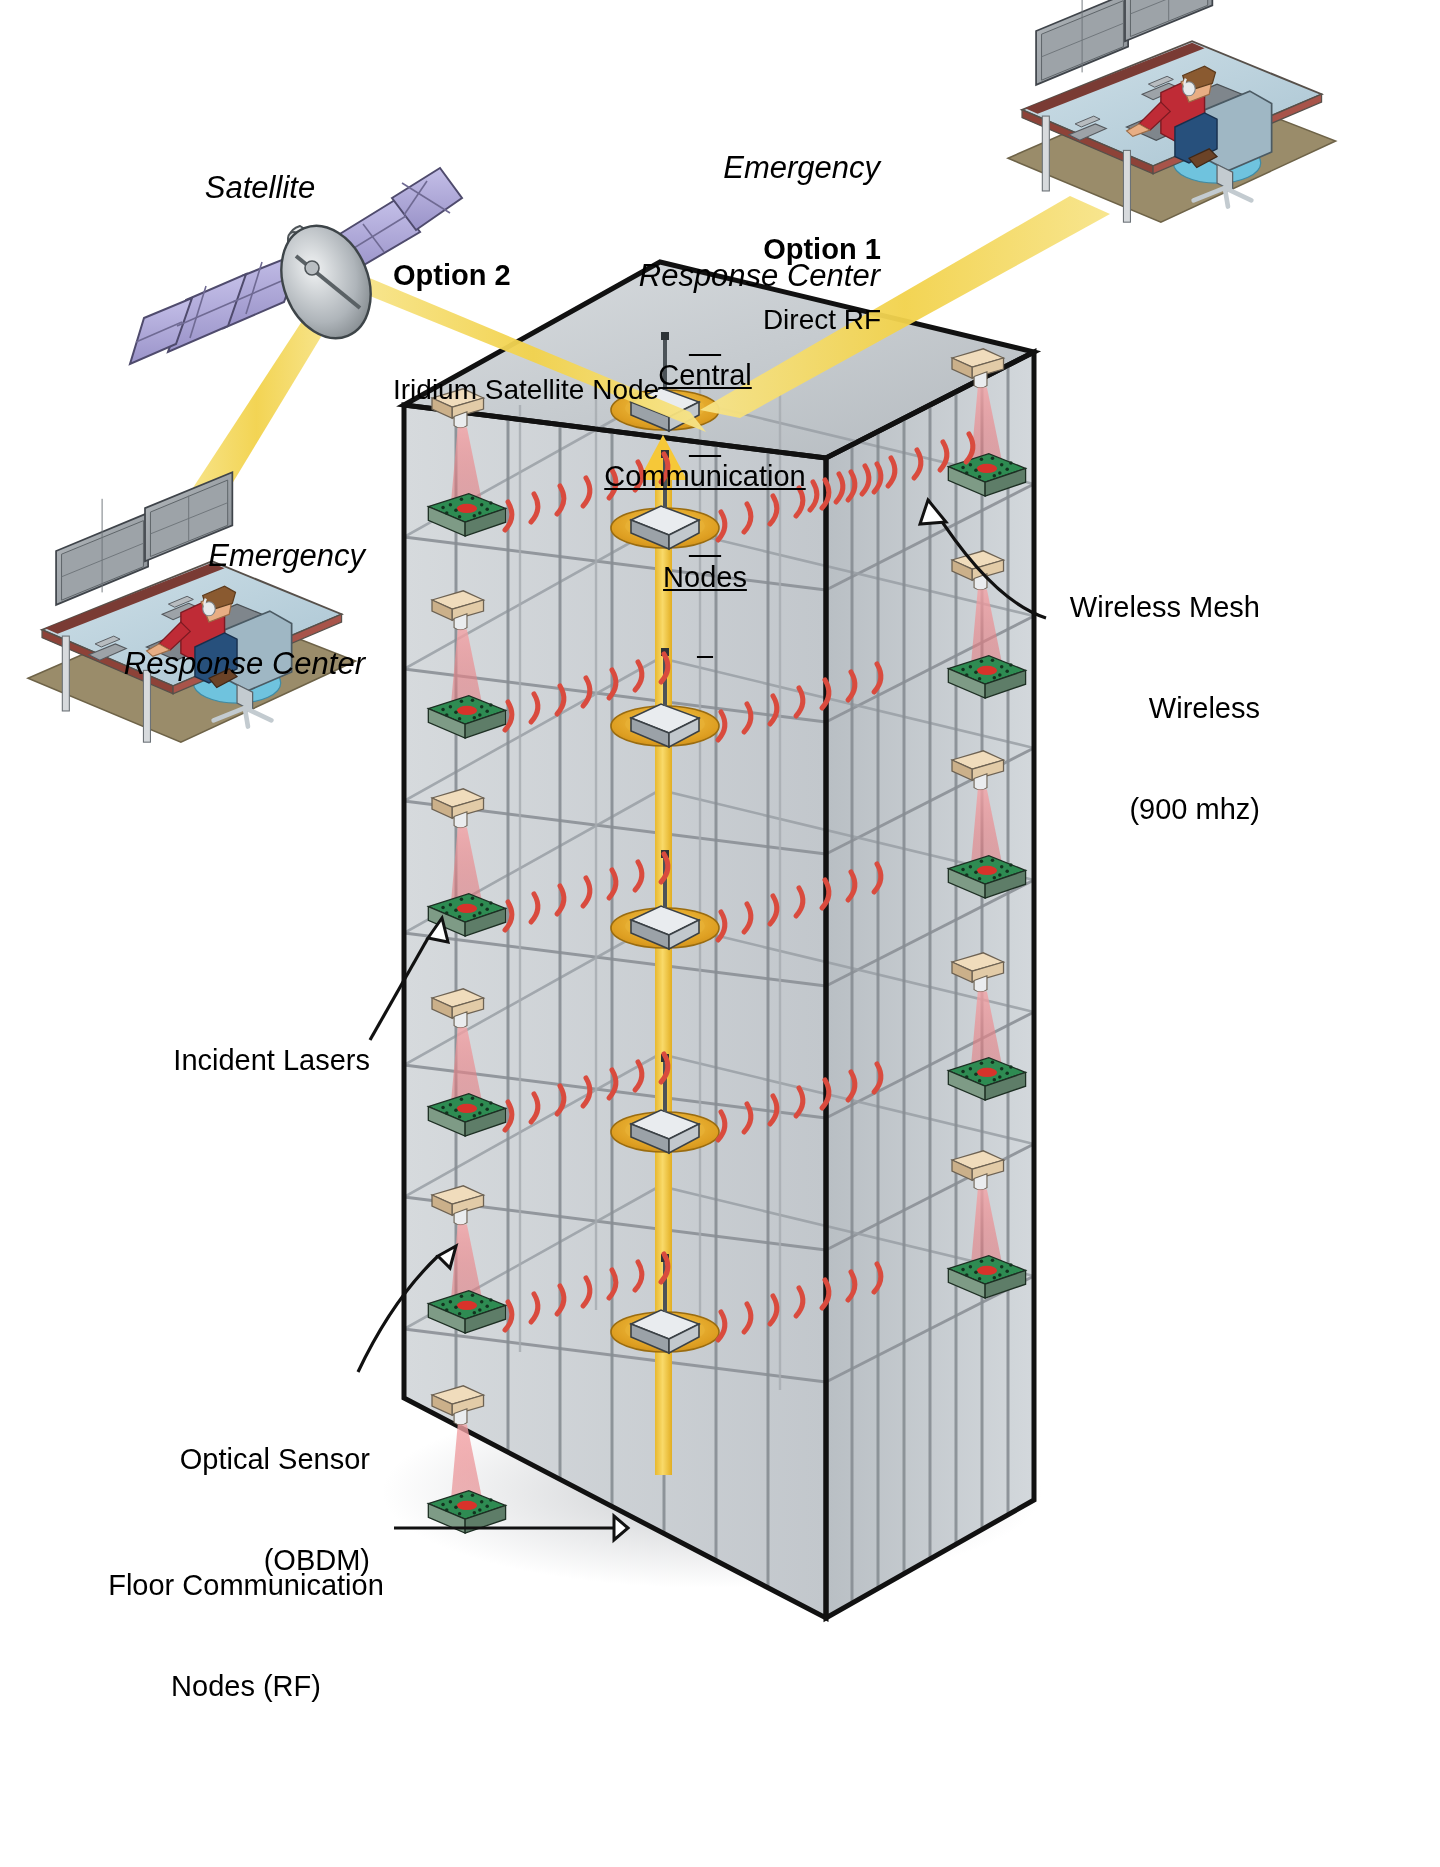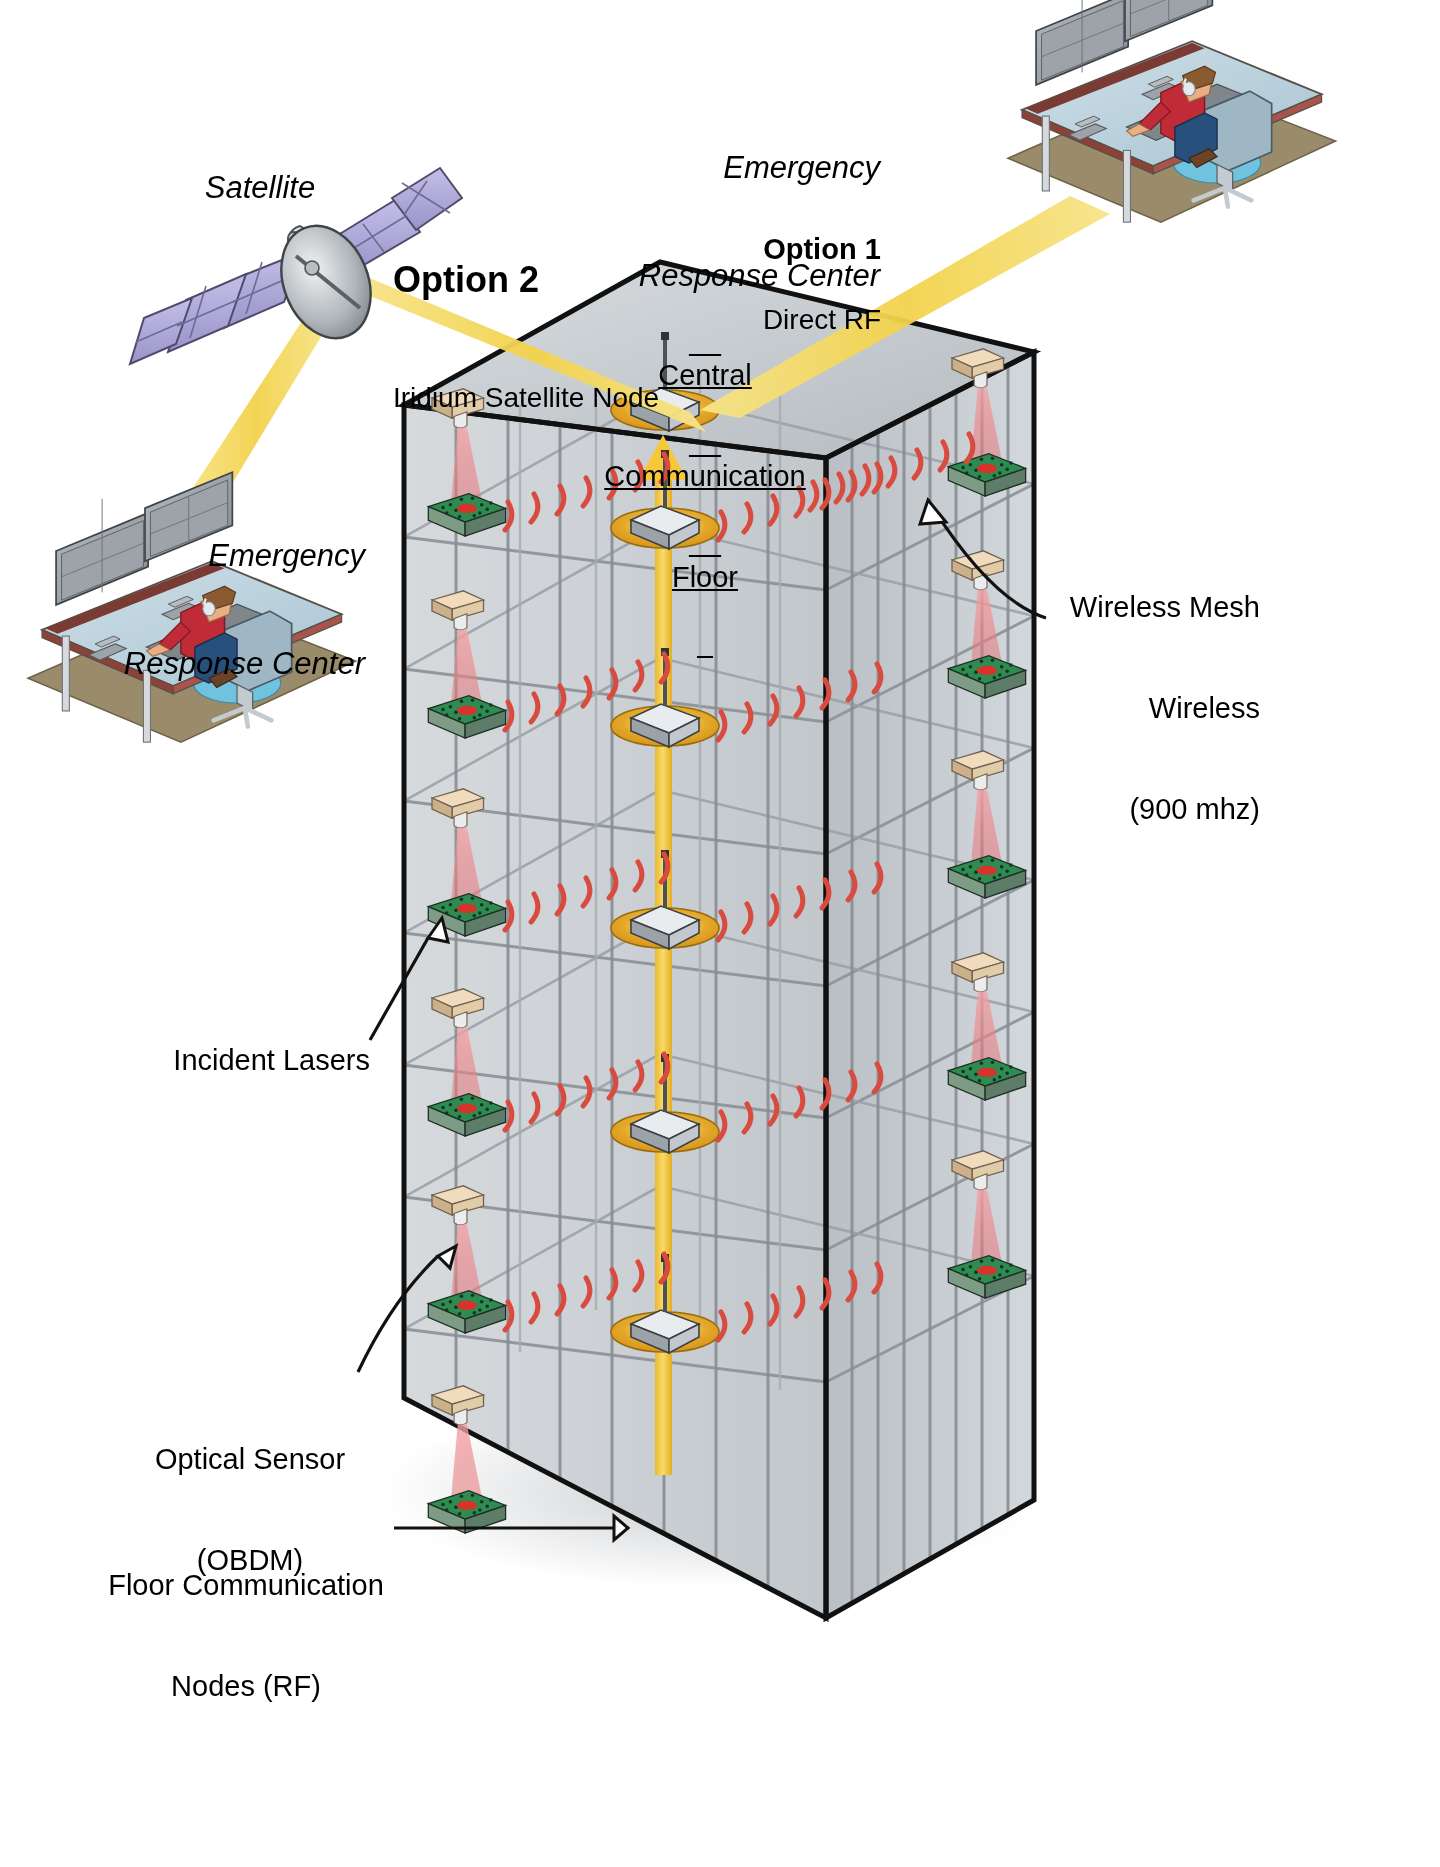--- a/index.html
+++ b/index.html
@@ -423,21 +423,21 @@
       <path d="M928,500 L946,522 L920,524 Z"></path>
       <path d="M428,938 L442,918 L448,942 Z"></path>
       <path d="M438,1256 L456,1246 L450,1268 Z"></path>
       <path d="M628,1528 L614,1516 L614,1540 Z"></path>
     </g>
   </svg>
 
   <div class="lbl lbl-italic center" style="left:160px;top:170px;width:200px;font-size:31px;">Satellite</div>
 
   <div class="lbl left" style="left:393px;top:222px;width:320px;">
-    <div class="bold" style="font-size:36px;">Option 2</div>
+    <div class="bold" style="font-size:29px;">Option 2</div>
     <div style="font-size:28px;margin-top:44px;">Iridium Satellite Node</div>
   </div>
 
   <div class="lbl center" style="left:702px;top:196px;width:240px;">
     <div class="bold" style="font-size:29px;">Option 1</div>
     <div style="font-size:28px;">Direct RF</div>
   </div>
 
   <div class="lbl lbl-italic right" style="left:560px;top:78px;width:320px;font-size:31px;">
     <div>Emergency</div>
@@ -445,32 +445,32 @@
   </div>
 
   <div class="lbl lbl-italic right" style="left:40px;top:466px;width:325px;font-size:31px;">
     <div>Emergency</div>
     <div>Response Center</div>
   </div>
 
   <div class="lbl center" style="left:560px;top:292px;width:290px;font-size:29px;text-decoration:underline;">
     <div>Central</div>
     <div>Communication</div>
-    <div>Floor</div>
+    <div>Nodes</div>
   </div>
 
   <div class="lbl center" style="left:1040px;top:524px;width:220px;font-size:29px;text-align:right;">
     <div>Wireless Mesh</div>
     <div>Wireless</div>
     <div>(900 mhz)</div>
   </div>
 
   <div class="lbl right" style="left:60px;top:1044px;width:310px;font-size:29px;">Incident Lasers</div>
 
-  <div class="lbl center" style="left:130px;top:1376px;width:240px;font-size:29px;">
+  <div class="lbl center" style="left:130px;top:1376px;width:240px;font-size:29px;text-align:right;">
     <div>Optical Sensor</div>
     <div>(OBDM)</div>
   </div>
 
   <div class="lbl center" style="left:96px;top:1502px;width:300px;font-size:29px;">
     <div>Floor Communication</div>
     <div>Nodes (RF)</div>
   </div>
 
 </div>

